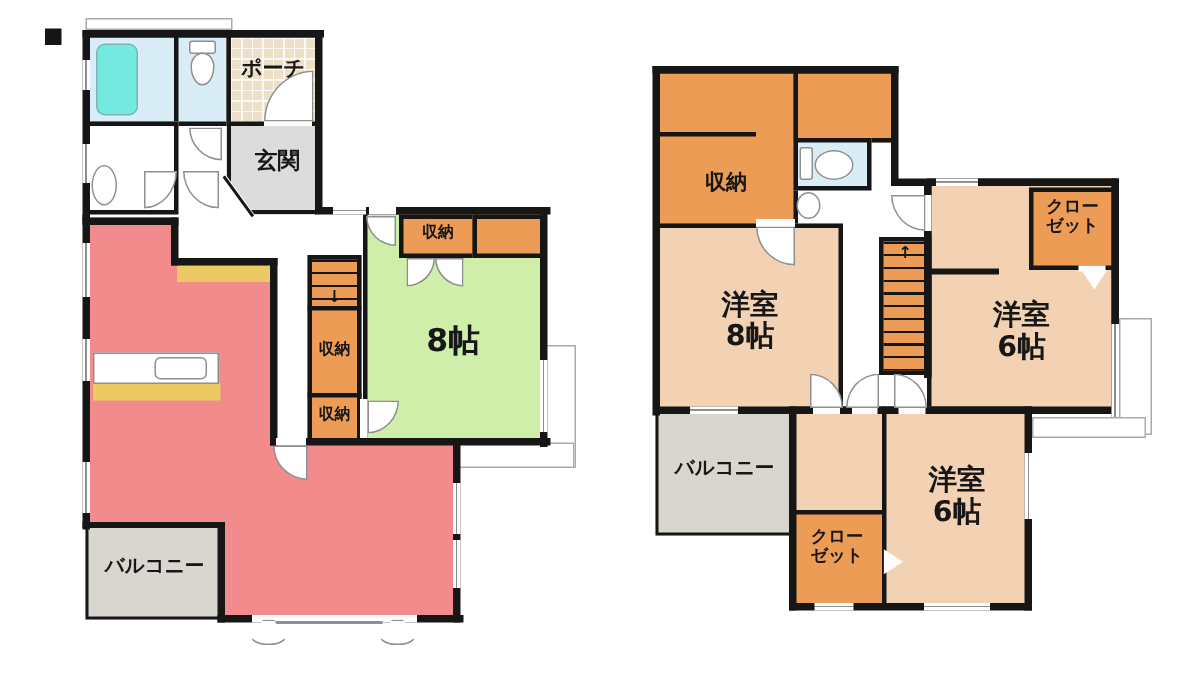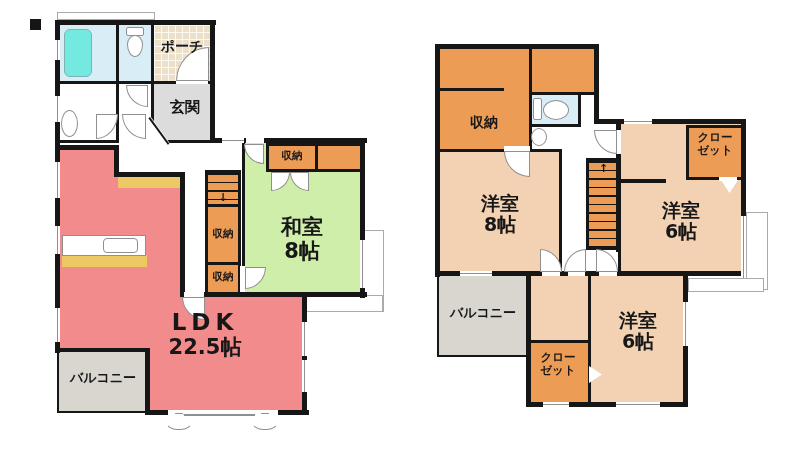--- a/index.html
+++ b/index.html
@@ -109,26 +109,21 @@
     <div class="fix" style="left:127px;top:35px;width:16px;height:22px;border-radius:50% 50% 50% 50%/42% 42% 58% 58%"></div>
     <div class="fix" style="left:61px;top:110px;width:17px;height:27px;border-radius:50%"></div>
     <div class="f" style="left: 118px; top: 177px; width: 62px; height: 11px; z-index: 3; background-color: rgb(236, 201, 99);"></div>
     <div class="fix" style="left:62px;top:235px;width:84px;height:21px"></div>
     <div class="f" style="left: 62px; top: 255px; width: 85px; height: 12px; z-index: 3; background-color: rgb(236, 201, 99);"></div>
     <div class="fix" style="left:103px;top:238px;width:35px;height:15px;border-radius:4px"></div>
 
     <div class="lbl" style="left:152px;top:39px;width:60px;font-size:14px">ポーチ</div>
     <div class="lbl" style="left:157px;top:99px;width:56px;font-size:15px">玄関</div>
     <div class="lbl" style="left:252px;top:216px;width:100px;font-size:21px">
-      <span>和室</span>
         <span>8帖</span>
-    </div>
-    <div class="lbl" style="left:138px;top:310px;width:134px;font-size:23px">
-      <span style="letter-spacing:5px">LDK</span>
-        <span style="font-size:21px">22.5帖</span>
     </div>
     <div class="lbl" style="left:60px;top:371px;width:86px;font-size:13px">バルコニー</div>
     <div class="lbl" style="left:206px;top:228px;width:34px;font-size:10.5px">収納</div>
     <div class="lbl" style="left:206px;top:271px;width:34px;font-size:10.5px">収納</div>
     <div class="lbl" style="left:268px;top:150px;width:48px;font-size:10.5px">収納</div>
   </section>
 
   <section class="floor">
 
     <div class="thin" style="left:746px;top:212px;width:22px;height:78px"></div>

